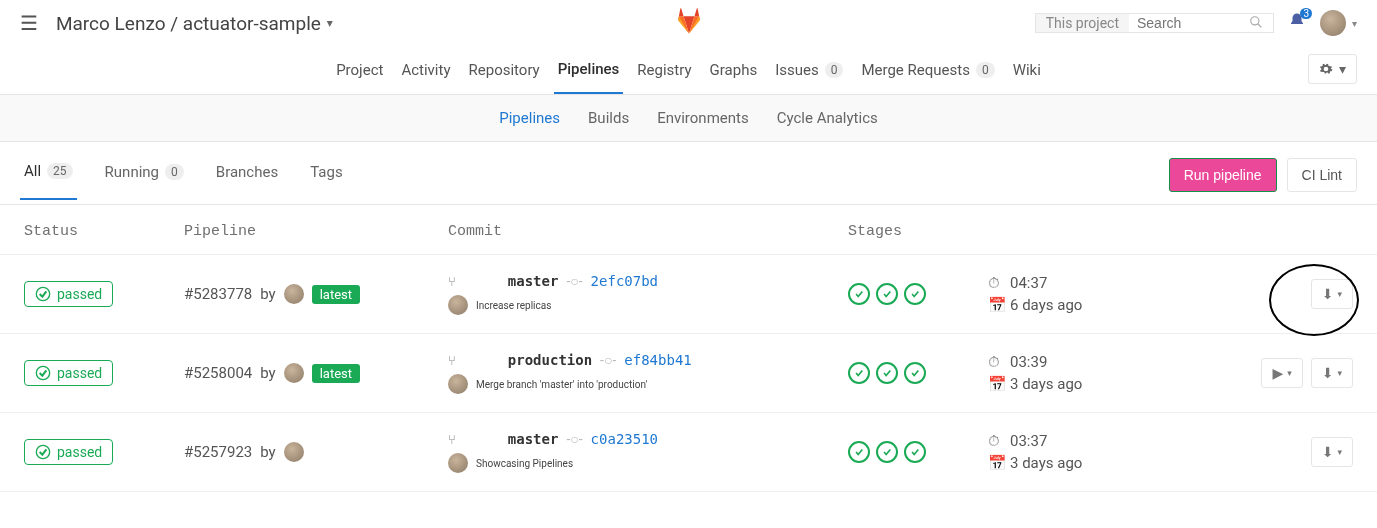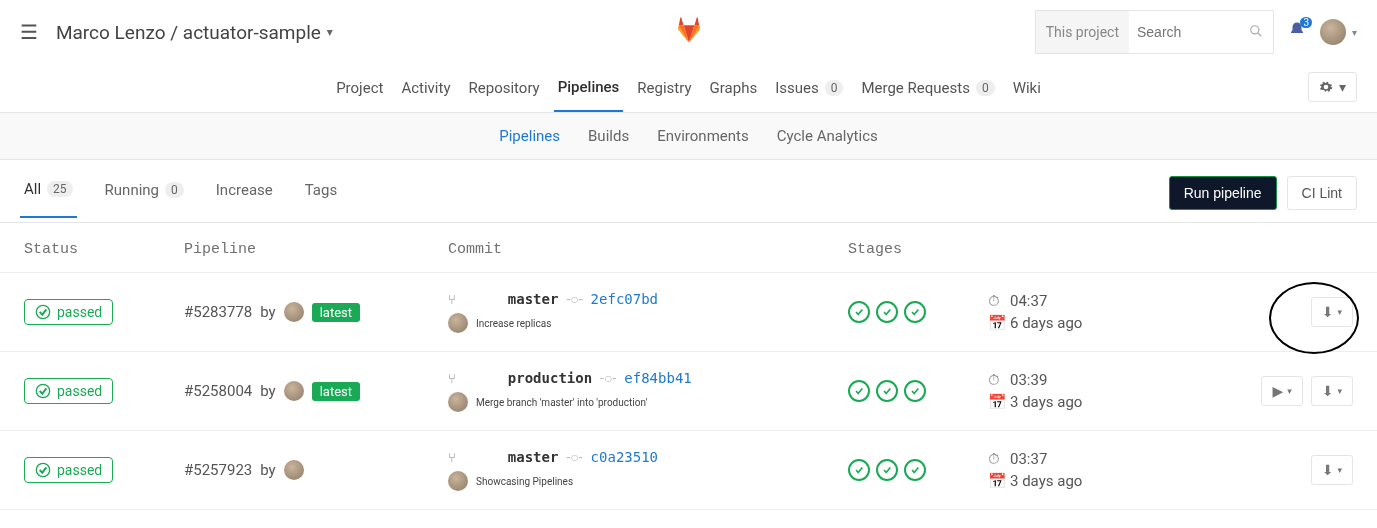--- a/index.html
+++ b/index.html
@@ -6,21 +6,21 @@
   body { font-family: -apple-system, BlinkMacSystemFont, "Segoe UI", Roboto, "Helvetica Neue", Arial, sans-serif; background: #fff; color: #2e2e2e; width: 1377px; }
 
   
   .topbar { display: flex; align-items: center; padding: 10px 20px; background: #fff; position: relative; }
   .hamburger { font-size: 20px; color: #555; margin-right: 18px; cursor: pointer; }
   .breadcrumb { font-size: 19px; color: #444; display: flex; align-items: center; }
   .breadcrumb .chev { margin-left: 6px; font-size: 12px; color: #666; }
   .logo { position: absolute; left: 50%; transform: translateX(-50%); }
   .logo svg { width: 30px; height: 28px; }
   .top-right { margin-left: auto; display: flex; align-items: center; gap: 14px; }
-  .search-group { display: flex; border: 1px solid #e5e5e5; background: #fff; height: 44px; }
+  .search-group { display: flex; border: 1px solid #e5e5e5; background: #fff; height: 20px; }
   .search-scope { background: #f5f5f5; padding: 0 10px; color: #888; display: flex; align-items: center; font-size: 14px; }
   .search-input { border: none; outline: none; padding: 0 8px; font-size: 14px; width: 110px; }
   .search-btn { border: none; background: #fff; padding: 0 10px; color: #aaa; cursor: pointer; }
   .notif { position: relative; font-size: 18px; color: #4b5fa5; }
   .notif .badge { position: absolute; top: -4px; right: -6px; background: #1f78d1; color: #fff; font-size: 10px; border-radius: 6px; padding: 0 3px; }
   .avatar-sm { width: 26px; height: 26px; border-radius: 50%; background: radial-gradient(circle at 40% 35%, #c9b49c, #8c7a65); display:inline-block; vertical-align:middle; }
   .avatar-menu .chev { font-size: 10px; color: #888; margin-left: 2px; }
 
   
   .nav1 { display: flex; justify-content: center; gap: 10px; border-bottom: 1px solid #e5e5e5; position: relative; }
@@ -35,21 +35,21 @@
   .nav2 .sitem { font-size: 15px; color: #666; cursor: pointer; }
   .nav2 .sitem.active { color: #1f78d1; }
 
   
   .filterbar { display: flex; align-items: center; padding: 16px 20px 0; border-bottom: 1px solid #e5e5e5; }
   .filter-tabs { display: flex; gap: 24px; }
   .ftab { padding: 0 4px 18px; font-size: 15px; color: #666; display: flex; align-items: center; gap: 6px; cursor: pointer; }
   .ftab.active { color: #2e2e2e; border-bottom: 2px solid #1f78d1; }
   .filter-right { margin-left: auto; display: flex; gap: 10px; padding-bottom: 12px; }
   .btn { border: 1px solid #e5e5e5; border-radius: 3px; padding: 8px 14px; font-size: 14px; background: #fff; color: #555; cursor: pointer; }
-  .btn.primary { background: #0f172a; border-color: #168f48; color: #fff; }
+  .btn.primary { background: #ec4899; border-color: #168f48; color: #fff; }
 
   
   .theaders { display: flex; padding: 18px 24px 14px; color: #707070; font-size: 15px; font-family: Liberation Mono, monospace; }
   .col-status { width: 160px; }
   .col-pipeline { width: 264px; }
   .col-commit { width: 400px; }
   .col-stages { width: 140px; }
   .col-time { width: 200px; }
   .col-actions { flex: 1; text-align: right; }
 
@@ -153,21 +153,21 @@
       <div class="sitem">Builds</div>
       <div class="sitem">Environments</div>
       <div class="sitem">Cycle Analytics</div>
     </div>
 </div>
 
 <div class="filterbar">
   <div class="filter-tabs" id="ftabs">
       <div class="ftab active">All<span class="count-pill">25</span></div>
       <div class="ftab">Running<span class="count-pill">0</span></div>
-      <div class="ftab">Increase</div>
+      <div class="ftab">Branches</div>
       <div class="ftab">Tags</div>
     </div>
   <div class="filter-right">
     <button class="btn primary">Run pipeline</button>
     <button class="btn">CI Lint</button>
   </div>
 </div>
 
 <div class="theaders">
   <div class="col-status">Status</div>

